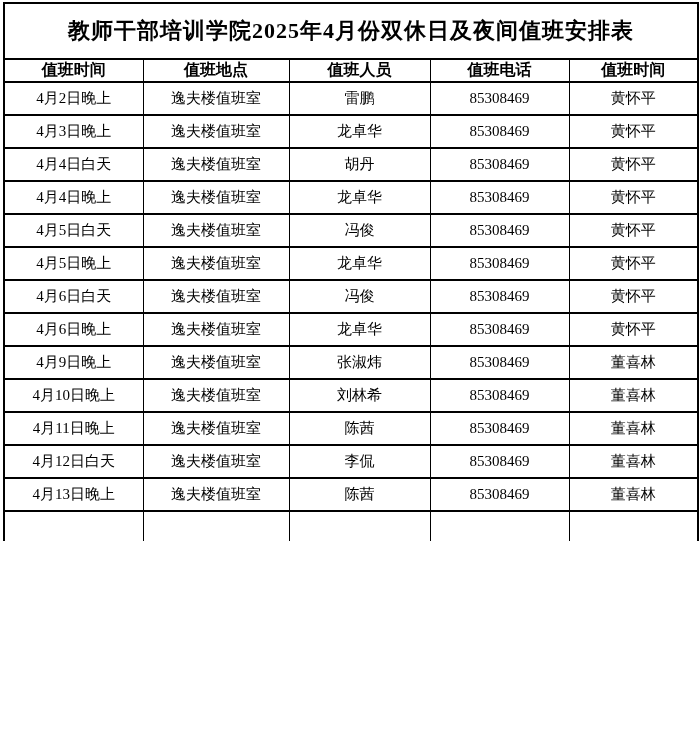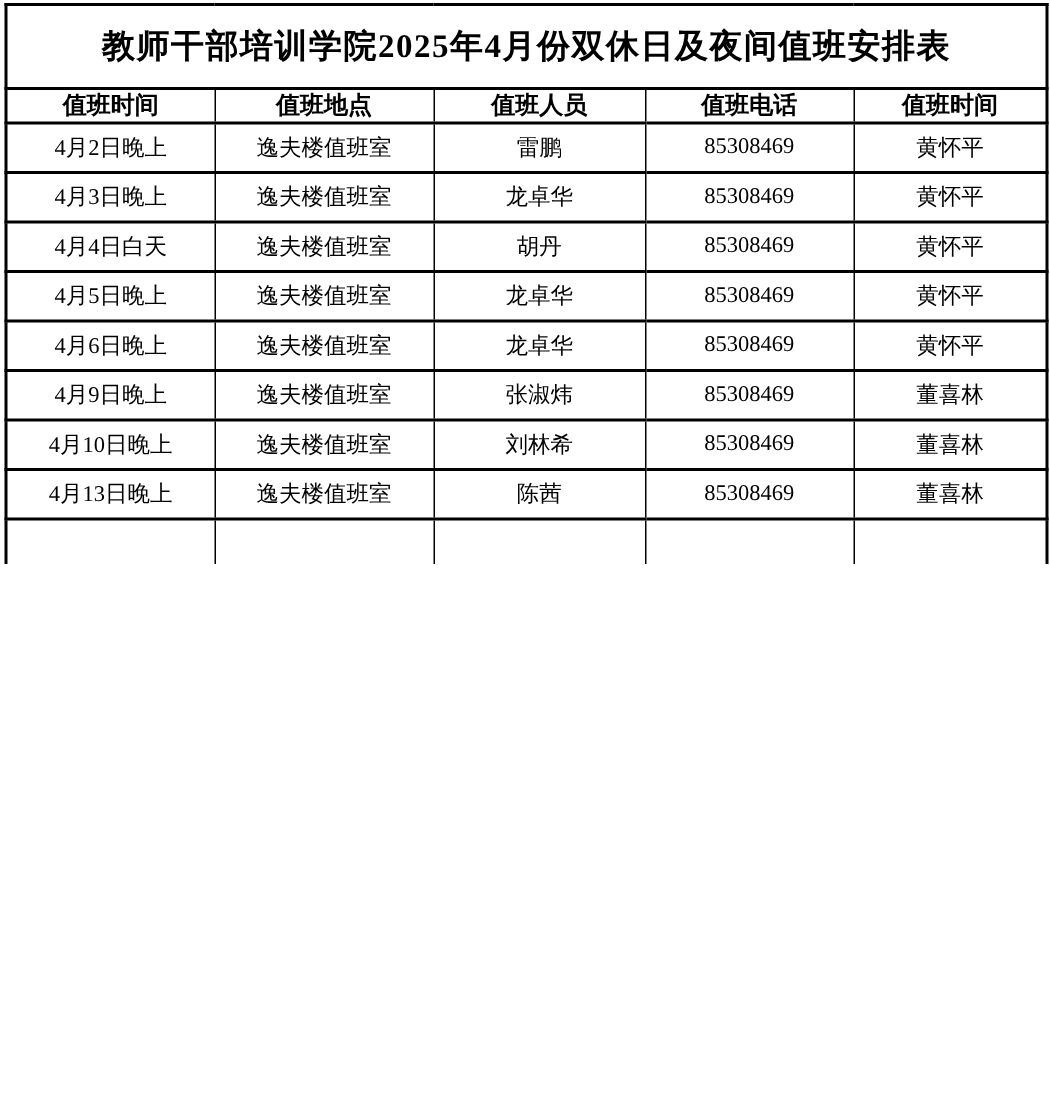--- a/index.html
+++ b/index.html
@@ -99,23 +99,44 @@
           <td>黄怀平</td>
         </tr>
         <tr>
           <td>4月4日白天</td>
           <td>逸夫楼值班室</td>
           <td>胡丹</td>
           <td>85308469</td>
           <td>黄怀平</td>
         </tr>
         <tr>
+          <td>4月4日晚上</td>
+          <td>逸夫楼值班室</td>
+          <td>龙卓华</td>
+          <td>85308469</td>
+          <td>黄怀平</td>
+        </tr>
+        <tr>
+          <td>4月5日白天</td>
+          <td>逸夫楼值班室</td>
+          <td>冯俊</td>
+          <td>85308469</td>
+          <td>黄怀平</td>
+        </tr>
+        <tr>
           <td>4月5日晚上</td>
           <td>逸夫楼值班室</td>
           <td>龙卓华</td>
+          <td>85308469</td>
+          <td>黄怀平</td>
+        </tr>
+        <tr>
+          <td>4月6日白天</td>
+          <td>逸夫楼值班室</td>
+          <td>冯俊</td>
           <td>85308469</td>
           <td>黄怀平</td>
         </tr>
         <tr>
           <td>4月6日晚上</td>
           <td>逸夫楼值班室</td>
           <td>龙卓华</td>
           <td>85308469</td>
           <td>黄怀平</td>
         </tr>
@@ -127,20 +148,34 @@
           <td>董喜林</td>
         </tr>
         <tr>
           <td>4月10日晚上</td>
           <td>逸夫楼值班室</td>
           <td>刘林希</td>
           <td>85308469</td>
           <td>董喜林</td>
         </tr>
         <tr>
+          <td>4月11日晚上</td>
+          <td>逸夫楼值班室</td>
+          <td>陈茜</td>
+          <td>85308469</td>
+          <td>董喜林</td>
+        </tr>
+        <tr>
+          <td>4月12日白天</td>
+          <td>逸夫楼值班室</td>
+          <td>李侃</td>
+          <td>85308469</td>
+          <td>董喜林</td>
+        </tr>
+        <tr>
           <td>4月13日晚上</td>
           <td>逸夫楼值班室</td>
           <td>陈茜</td>
           <td>85308469</td>
           <td>董喜林</td>
         </tr>
         <tr class="partial-row">
           <td></td>
           <td></td>
           <td></td>

